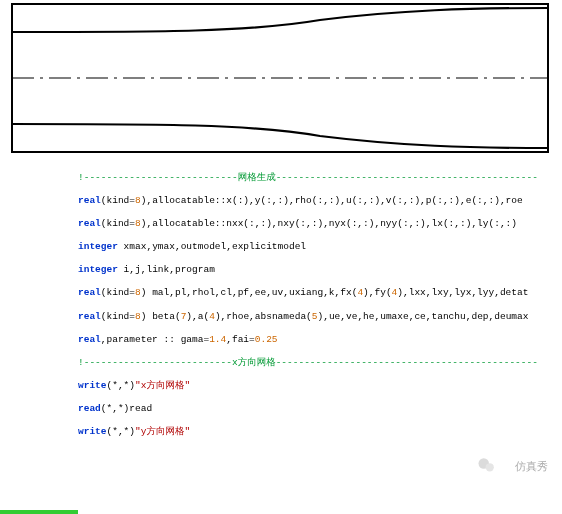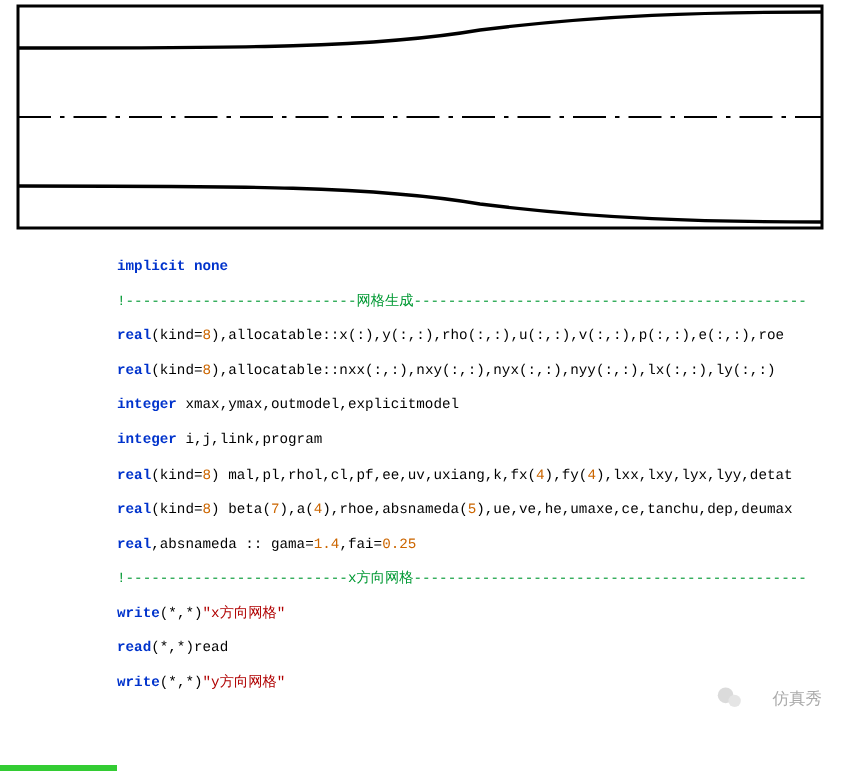--- a/index.html
+++ b/index.html
@@ -30,21 +30,21 @@
   .kw { color: #0033cc; font-weight: bold; }
   .num { color: #cc6600; }
   .str { color: #b00000; }
   .sep-line { color: #009933; letter-spacing: 0; }
   .row { display: block; }
   .watermark {
     position: absolute;
     right: 14px;
     bottom: 40px;
     display: flex;
-    align-items: center;
+    align-items: flex-end;
     gap: 20px;
     opacity: 0.5;
     font-family: sans-serif;
     font-size: 11px;
     color: #555;
   }
   .watermark svg { opacity: 0.6; }
   .bottom-bar {
     position: absolute;
     left: 0;
@@ -64,29 +64,28 @@
 
     <path d="M 2 30 C 150 30, 240 30, 310 18 C 390 8, 460 6, 538 6" fill="none" stroke="#000" stroke-width="2.2"></path>
 
     <path d="M 2 122 C 150 122, 240 122, 310 134 C 390 144, 460 146, 538 146" fill="none" stroke="#000" stroke-width="2.2"></path>
 
     <line x1="2" y1="76" x2="538" y2="76" stroke="#000" stroke-width="1.2" stroke-dasharray="22 6 3 6"></line>
   </svg>
 </div>
 
 <div class="code-area">
-<span class="row"><span class="kw">implicit none</span></span>
 <span class="row sep-line">!---------------------------<span>网格生成</span>----------------------------------------------</span>
 <span class="row"><span class="kw">real</span><span>(kind=</span><span class="num">8</span><span>),allocatable::x(:),y(:,:),rho(:,:),u(:,:),v(:,:),p(:,:),e(:,:),roe</span></span>
 <span class="row"><span class="kw">real</span><span>(kind=</span><span class="num">8</span><span>),allocatable::nxx(:,:),nxy(:,:),nyx(:,:),nyy(:,:),lx(:,:),ly(:,:)</span></span>
 <span class="row"><span class="kw">integer</span><span> xmax,ymax,outmodel,explicitmodel</span></span>
 <span class="row"><span class="kw">integer</span><span> i,j,link,program</span></span>
 <span class="row"><span class="kw">real</span><span>(kind=</span><span class="num">8</span><span>) mal,pl,rhol,cl,pf,ee,uv,uxiang,k,fx(</span><span class="num">4</span><span>),fy(</span><span class="num">4</span><span>),lxx,lxy,lyx,lyy,detat</span></span>
 <span class="row"><span class="kw">real</span><span>(kind=</span><span class="num">8</span><span>) beta(</span><span class="num">7</span><span>),a(</span><span class="num">4</span><span>),rhoe,absnameda(</span><span class="num">5</span><span>),ue,ve,he,umaxe,ce,tanchu,dep,deumax</span></span>
-<span class="row"><span class="kw">real</span><span>,absnameda :: gama=</span><span class="num">1.4</span><span>,fai=</span><span class="num">0.25</span></span>
+<span class="row"><span class="kw">real</span><span>,parameter :: gama=</span><span class="num">1.4</span><span>,fai=</span><span class="num">0.25</span></span>
 <span class="row sep-line">!--------------------------<span>x方向网格</span>----------------------------------------------</span>
 <span class="row"><span class="kw">write</span><span>(*,*)</span><span class="str">"x方向网格"</span></span>
 <span class="row"><span class="kw">read</span><span>(*,*)read</span></span>
 <span class="row"><span class="kw">write</span><span>(*,*)</span><span class="str">"y方向网格"</span></span>
 
 
 
 
 
 

